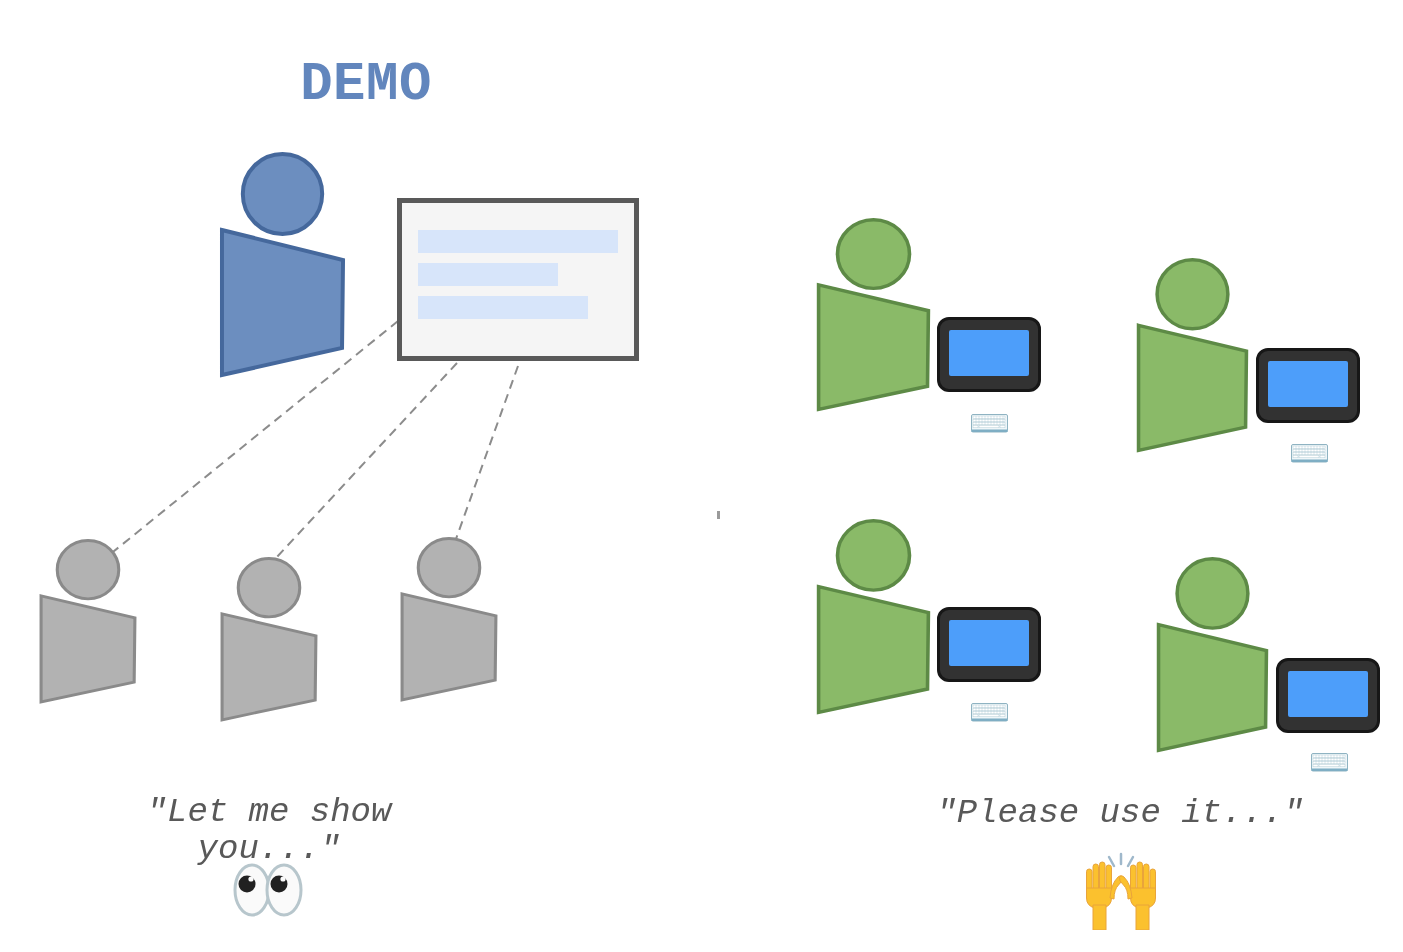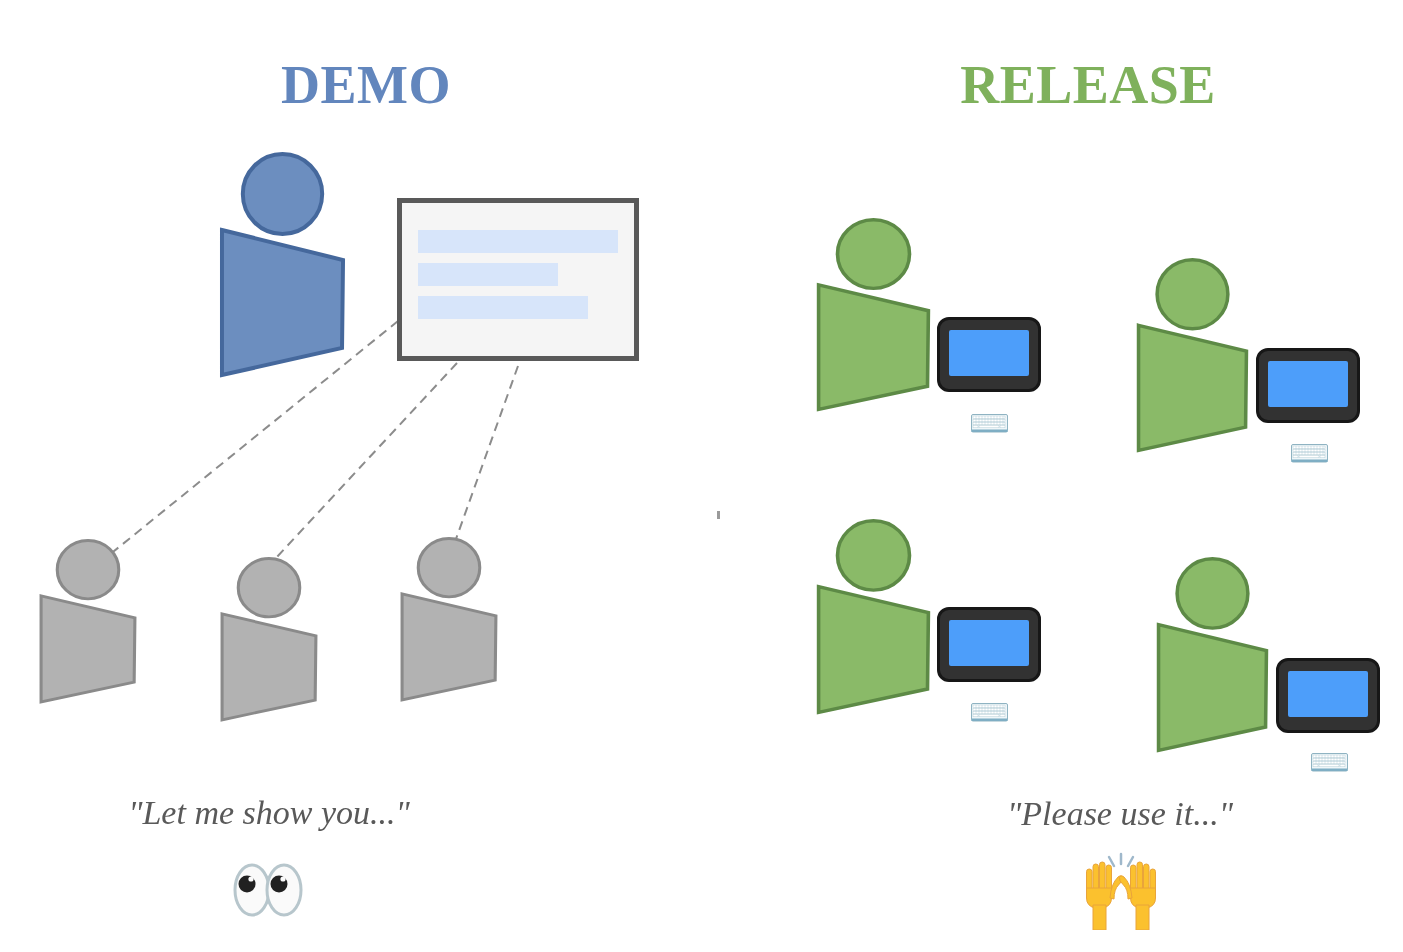--- a/index.html
+++ b/index.html
@@ -1,18 +1,18 @@
 <!DOCTYPE html>
 <html style="--demo_accent: #6286BD; --release_accent: #7FB15C; --person_blue_fill: #6C8EBF; --person_blue_stroke: #45689C; --person_gray_fill: #B2B2B2; --person_gray_stroke: #8A8A8A; --person_green_fill: #8ABA68; --person_green_stroke: #5D8A46; --screen_border: #595959; --screen_fill: #F5F5F5; --slide_bar: #D7E5FA; --dashed_line: #8C8C8C; --caption_text: #595959; --monitor_frame: #323232; --monitor_screen: #4D9EFA;"><head>
 <meta charset="utf-8">
 <style>
   html,body{margin:0;padding:0;background:#fff;}
   .canvas{
     position:relative;width:1403px;height:952px;background:#ffffff;
-    overflow:hidden;font-family:Liberation Serif, serif;
+    overflow:hidden;font-family:Liberation Mono, monospace;
   }
   .title{
     position:absolute;width:400px;text-align:center;
     font-size:54px;font-weight:700;letter-spacing:0.5px;line-height:1;
   }
   .demo-title{left:166px;top:58px;color:var(--demo_accent,#6286BD);}
   .release-title{left:888px;top:58px;color:var(--release_accent,#7FB15C);}
 
   .lines-overlay{position:absolute;left:0;top:0;width:1403px;height:952px;pointer-events:none;}
   .lines-overlay line{stroke:var(--dashed_line,#8C8C8C);stroke-width:2;stroke-dasharray:9 6;}
@@ -49,21 +49,20 @@
 
   .emoji{position:absolute;}
   .stray-mark{position:absolute;left:717px;top:511px;width:3px;height:8px;background:#9A9A9A;}
 </style>
 </head>
 <body>
 
 <div class="canvas">
 
   <div class="title demo-title">DEMO</div>
-  <div class="title release-title">RELEASE</div>
 
   <svg class="lines-overlay" viewBox="0 0 1403 952">
     <line x1="398" y1="321" x2="108" y2="556"></line>
     <line x1="457" y1="363" x2="263" y2="572"></line>
     <line x1="518" y1="366" x2="456" y2="539"></line>
   </svg>
 
   <svg class="person person-blue" style="left:218px;top:152px;width:129px;height:226px;" viewBox="0 0 130 226" preserveAspectRatio="none">
     <circle cx="65" cy="42" r="40"></circle>
     <polygon points="4,78 126,108 125,196 4,223"></polygon>

